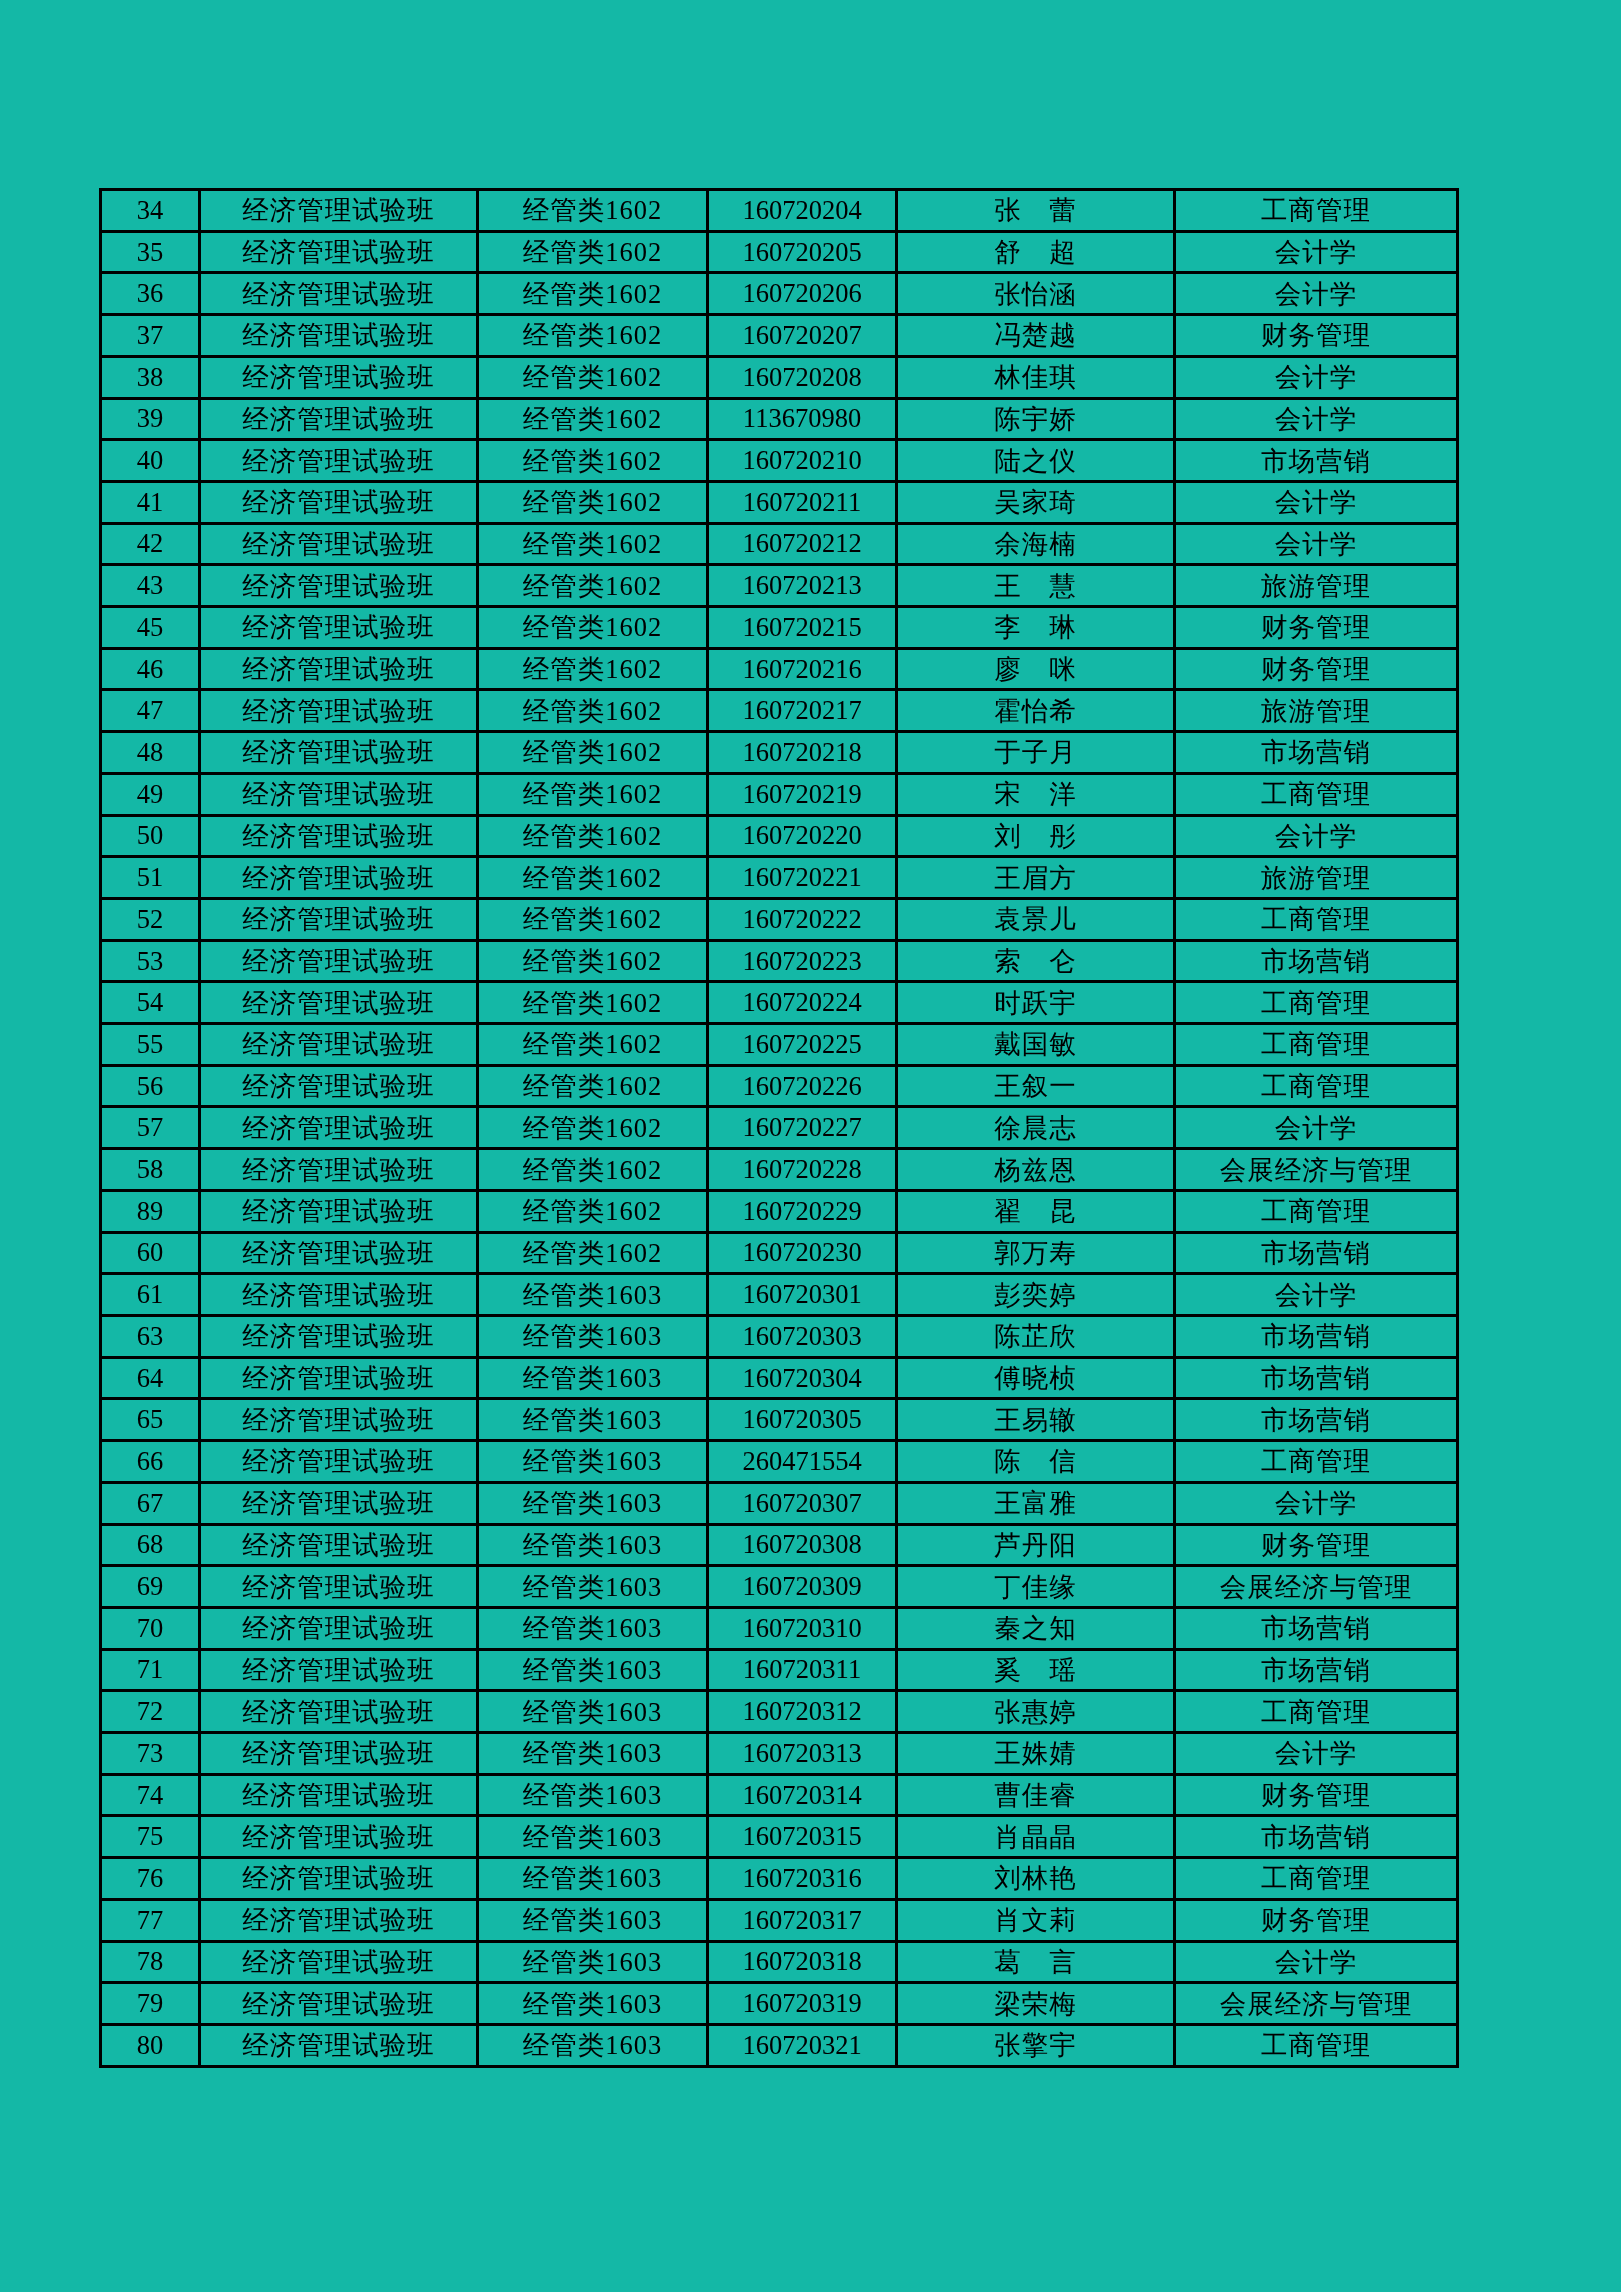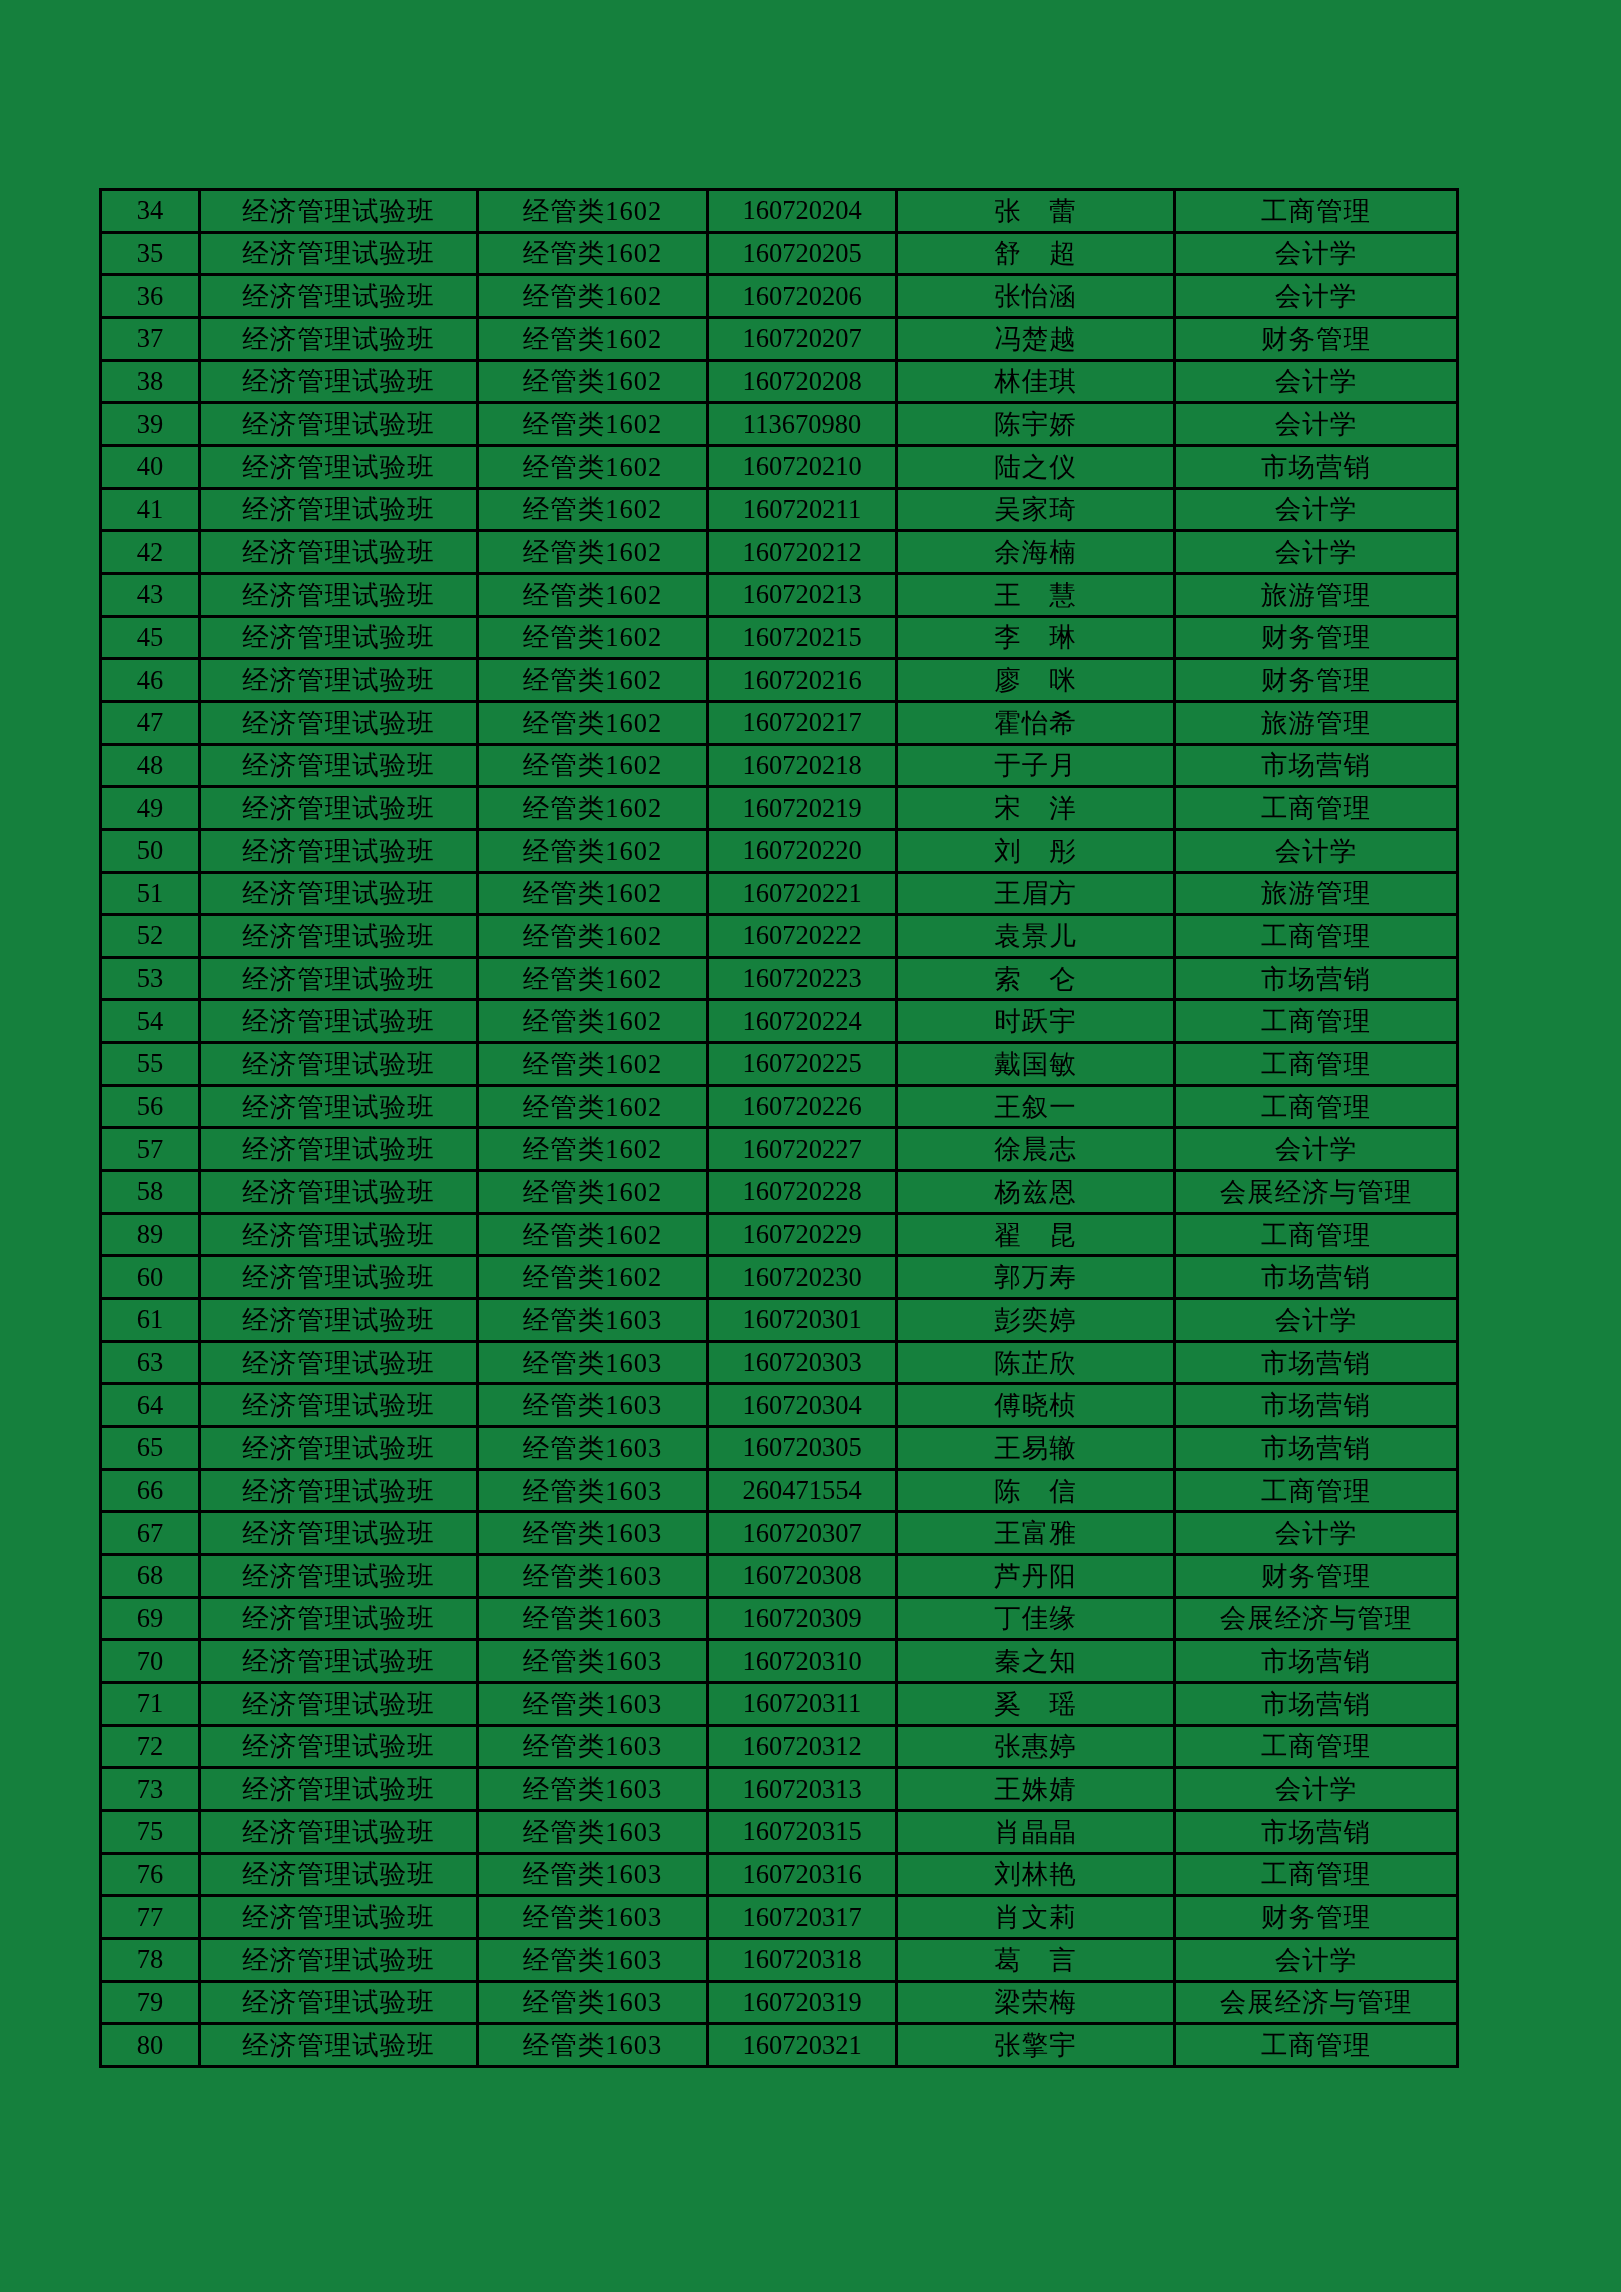--- a/index.html
+++ b/index.html
@@ -4,21 +4,21 @@
 <style>
   html, body {
     margin: 0;
     padding: 0;
     background: #ffffff;
   }
   .page {
     position: relative;
     width: 1621px;
     height: 2293px;
-    background: #15803d;
+    background: #14b8a6;
     overflow: hidden;
   }
   table.roster {
     position: absolute;
     left: 99px;
     top: 188px;
     width: 1358px;
     height: 1880px;
     border-collapse: collapse;
     table-layout: fixed;
@@ -354,20 +354,28 @@
         </tr>
         <tr>
           <td class="num">73</td>
           <td class="cn">经济管理试验班</td>
           <td class="cn">经管类1603</td>
           <td class="num">160720313</td>
           <td class="cn">王姝婧</td>
           <td class="cn">会计学</td>
         </tr>
         <tr>
+          <td class="num">74</td>
+          <td class="cn">经济管理试验班</td>
+          <td class="cn">经管类1603</td>
+          <td class="num">160720314</td>
+          <td class="cn">曹佳睿</td>
+          <td class="cn">财务管理</td>
+        </tr>
+        <tr>
           <td class="num">75</td>
           <td class="cn">经济管理试验班</td>
           <td class="cn">经管类1603</td>
           <td class="num">160720315</td>
           <td class="cn">肖晶晶</td>
           <td class="cn">市场营销</td>
         </tr>
         <tr>
           <td class="num">76</td>
           <td class="cn">经济管理试验班</td>

